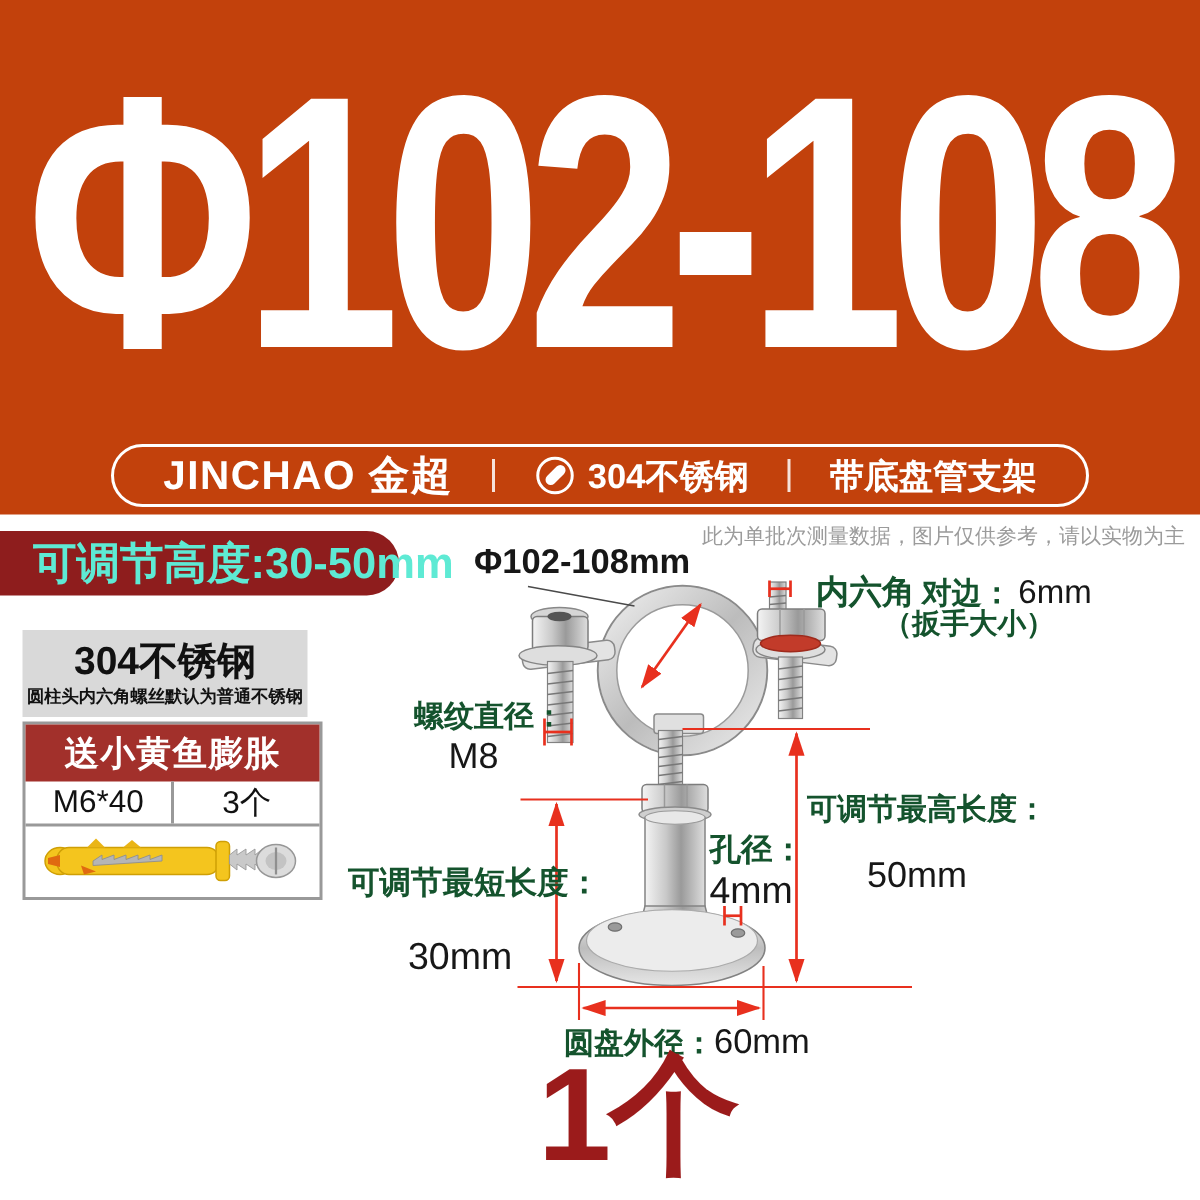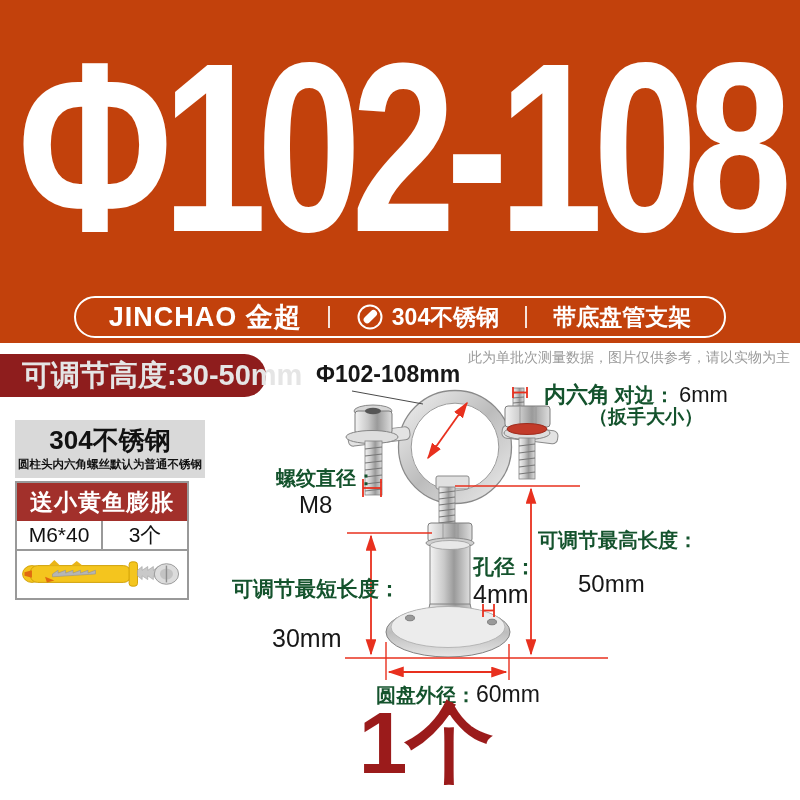--- a/index.html
+++ b/index.html
@@ -24,37 +24,37 @@
   }
   .banner .brand { font-size:27px; font-weight:900; letter-spacing:1px; white-space:nowrap; }
   .banner .seg  { font-size:23px; font-weight:700; white-space:nowrap; display:flex; align-items:center; gap:8px; }
   .banner .vdiv { width:2px; height:22px; background:rgba(255,255,255,.85); }
 
   
   .pill {
     position:absolute; left:0; top:354px; width:266px; height:43px; z-index:3;
     background:#8e1d1d; border-radius:0 24px 24px 0;
     display:flex; align-items:center; padding-left:22px;
-    color:#e5e5e5; font-size:29px; font-weight:700; white-space:nowrap;
+    color:#5eead4; font-size:29px; font-weight:700; white-space:nowrap;
   }
   .disclaimer {
     position:absolute; right:10px; top:349px; z-index:3;
     color:#9b9b9b; font-size:14px; white-space:nowrap;
   }
 
   
   .material-box {
     position:absolute; left:15px; top:420px; width:190px; height:58px; z-index:3;
     background:#d9d9d9; display:flex; flex-direction:column; align-items:center; justify-content:center;
   }
   .material-title { font-size:26px; font-weight:900; color:#111; line-height:1.1; }
   .material-note  { font-size:11.5px; font-weight:700; color:#111; white-space:nowrap; margin-top:2px;font-family:Liberation Mono, monospace; }
 
   .gift-box {
-    position:absolute; left:15px; top:481px; width:174px; height:119px; z-index:3;
+    position:absolute; left:15px; top:481px; width:200px; height:119px; z-index:3;
     border:2px solid #999; background:#fff;
   }
   .gift-header {
     height:38px; background:#a2302b; display:flex; align-items:center; justify-content:center;
     color:#fff; font-size:23px; font-weight:700; letter-spacing:1px;
   }
   .gift-row { height:30px; display:flex; border-bottom:2px solid #999; }
   .gift-cell {
     flex:1; display:flex; align-items:center; justify-content:center;
     font-size:21px; font-weight:400; color:#111;

